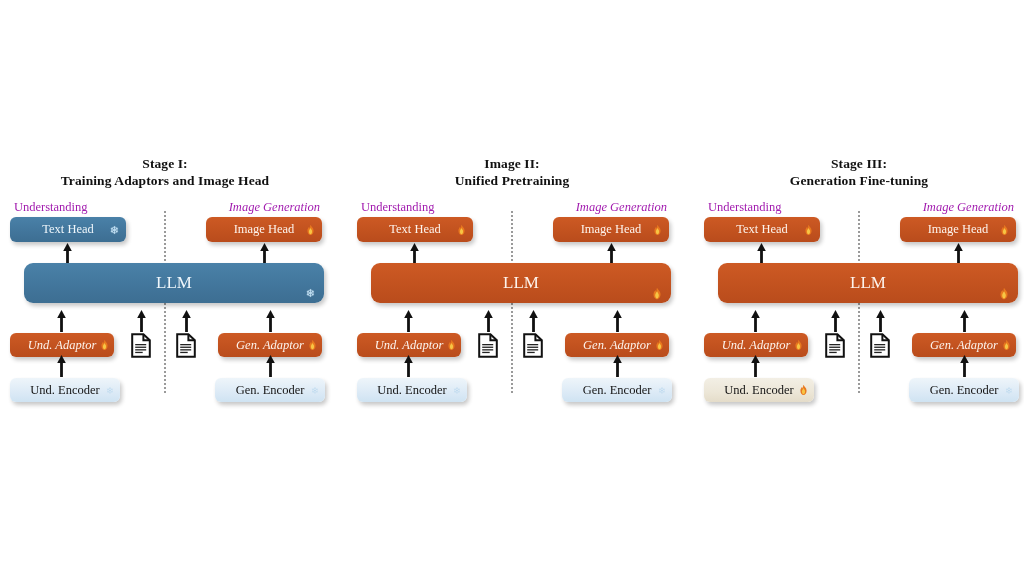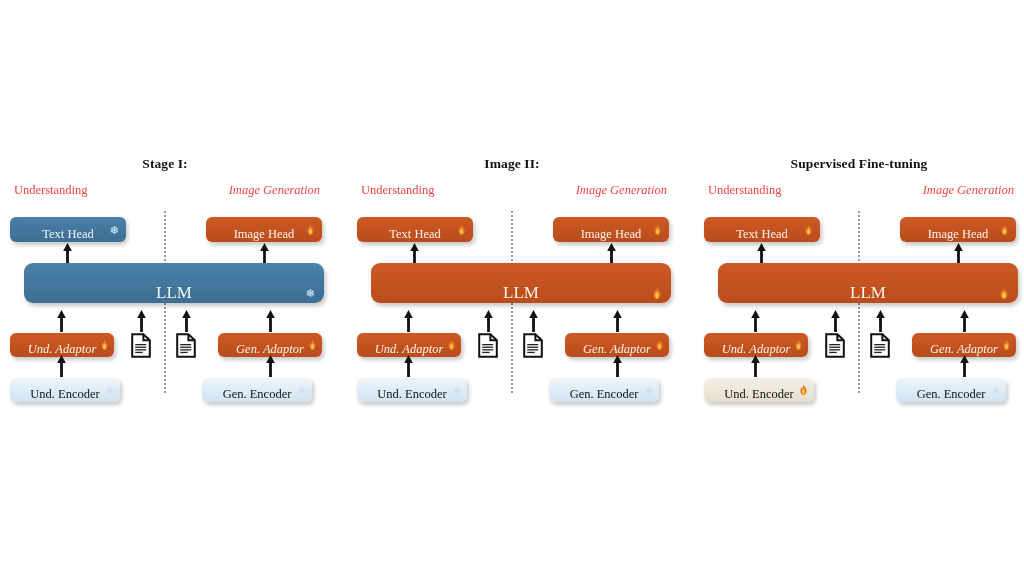--- a/index.html
+++ b/index.html
@@ -51,42 +51,42 @@
   
   .captions {
     position: relative;
     height: 22px;
     margin-top: 11px;
   }
   .caption {
     position: absolute;
     font-family: "Liberation Serif", serif;
     font-size: 12.5px;
-    color: #ef4444;
+    color: #a21caf;
     white-space: nowrap;
   }
   .caption.left  { left: 14px;  top: 0; }
   .caption.right { right: 10px; top: 0; font-style: italic; }
 
   
   .divider {
     position: absolute;
     left: 164px;
     top: 56px;
     width: 0;
     height: 182px;
     border-left: 2px dotted #9a9a9a;
   }
 
   
   .box {
     position: absolute;
     box-sizing: border-box;
     display: flex;
-    align-items: flex-end;
+    align-items: center;
     justify-content: center;
     border-radius: 6px;
     font-family: "Liberation Serif", serif;
     font-size: 12.5px;
     white-space: nowrap;
     box-shadow: 2px 3px 4px rgba(0,0,0,0.22);
   }
   .box .lbl { position: relative; z-index: 2; }
   .box .badge {
     position: absolute;
@@ -147,21 +147,21 @@
   .adaptor.right { right: 8px; }
   .adaptor .badge { right: 5px; top: 50%; transform: translateY(-50%); }
 
   .encoder {
     width: 110px;
     height: 24px;
     top: 223px;
     font-size: 12.5px;
   }
   .encoder.left  { left: 10px; }
-  .encoder.right { right: 18px; }
+  .encoder.right { right: 5px; }
   .encoder .badge { right: 6px; top: 50%; transform: translateY(-50%); }
 
   
   .snowflake {
     font-size: 11px;
     color: #bfe0f5;
     text-shadow: 0 0 1px rgba(255,255,255,0.6);
   }
   .snowflake.faint {
     color: #bdd9ee;
@@ -209,20 +209,21 @@
 </style>
 </head>
 <body>
 
 <div id="figure">
   <div class="stages" id="stage-row">
   <div class="stage">
 
     <div class="stage-title">
       <span class="line1">Stage I:</span>
+      <span class="line2">Training Adaptors and Image Head</span>
     </div>
 
     <div class="captions">
       <span class="caption left">Understanding</span>
       <span class="caption right">Image Generation</span>
     </div>
 
     <div class="divider"></div>
 
     <div class="box head left blue">
@@ -346,20 +347,21 @@
     <div class="box encoder right lightblue">
       <span class="lbl">Gen. Encoder</span>
       <span class="badge"><span class="snowflake faint">❄</span></span>
     </div>
   </div>
 
   <div class="stage">
 
     <div class="stage-title">
       <span class="line1">Image II:</span>
+      <span class="line2">Unified Pretraining</span>
     </div>
 
     <div class="captions">
       <span class="caption left">Understanding</span>
       <span class="caption right">Image Generation</span>
     </div>
 
     <div class="divider"></div>
 
     <div class="box head left orange">
@@ -492,21 +494,22 @@
     </div>
     <div class="box encoder right lightblue">
       <span class="lbl">Gen. Encoder</span>
       <span class="badge"><span class="snowflake faint">❄</span></span>
     </div>
   </div>
 
   <div class="stage">
 
     <div class="stage-title">
-      <span class="line2">Supervised Fine-tuning</span>
+      <span class="line1">Stage III:</span>
+      <span class="line2">Generation Fine-tuning</span>
     </div>
 
     <div class="captions">
       <span class="caption left">Understanding</span>
       <span class="caption right">Image Generation</span>
     </div>
 
     <div class="divider"></div>
 
     <div class="box head left orange">

